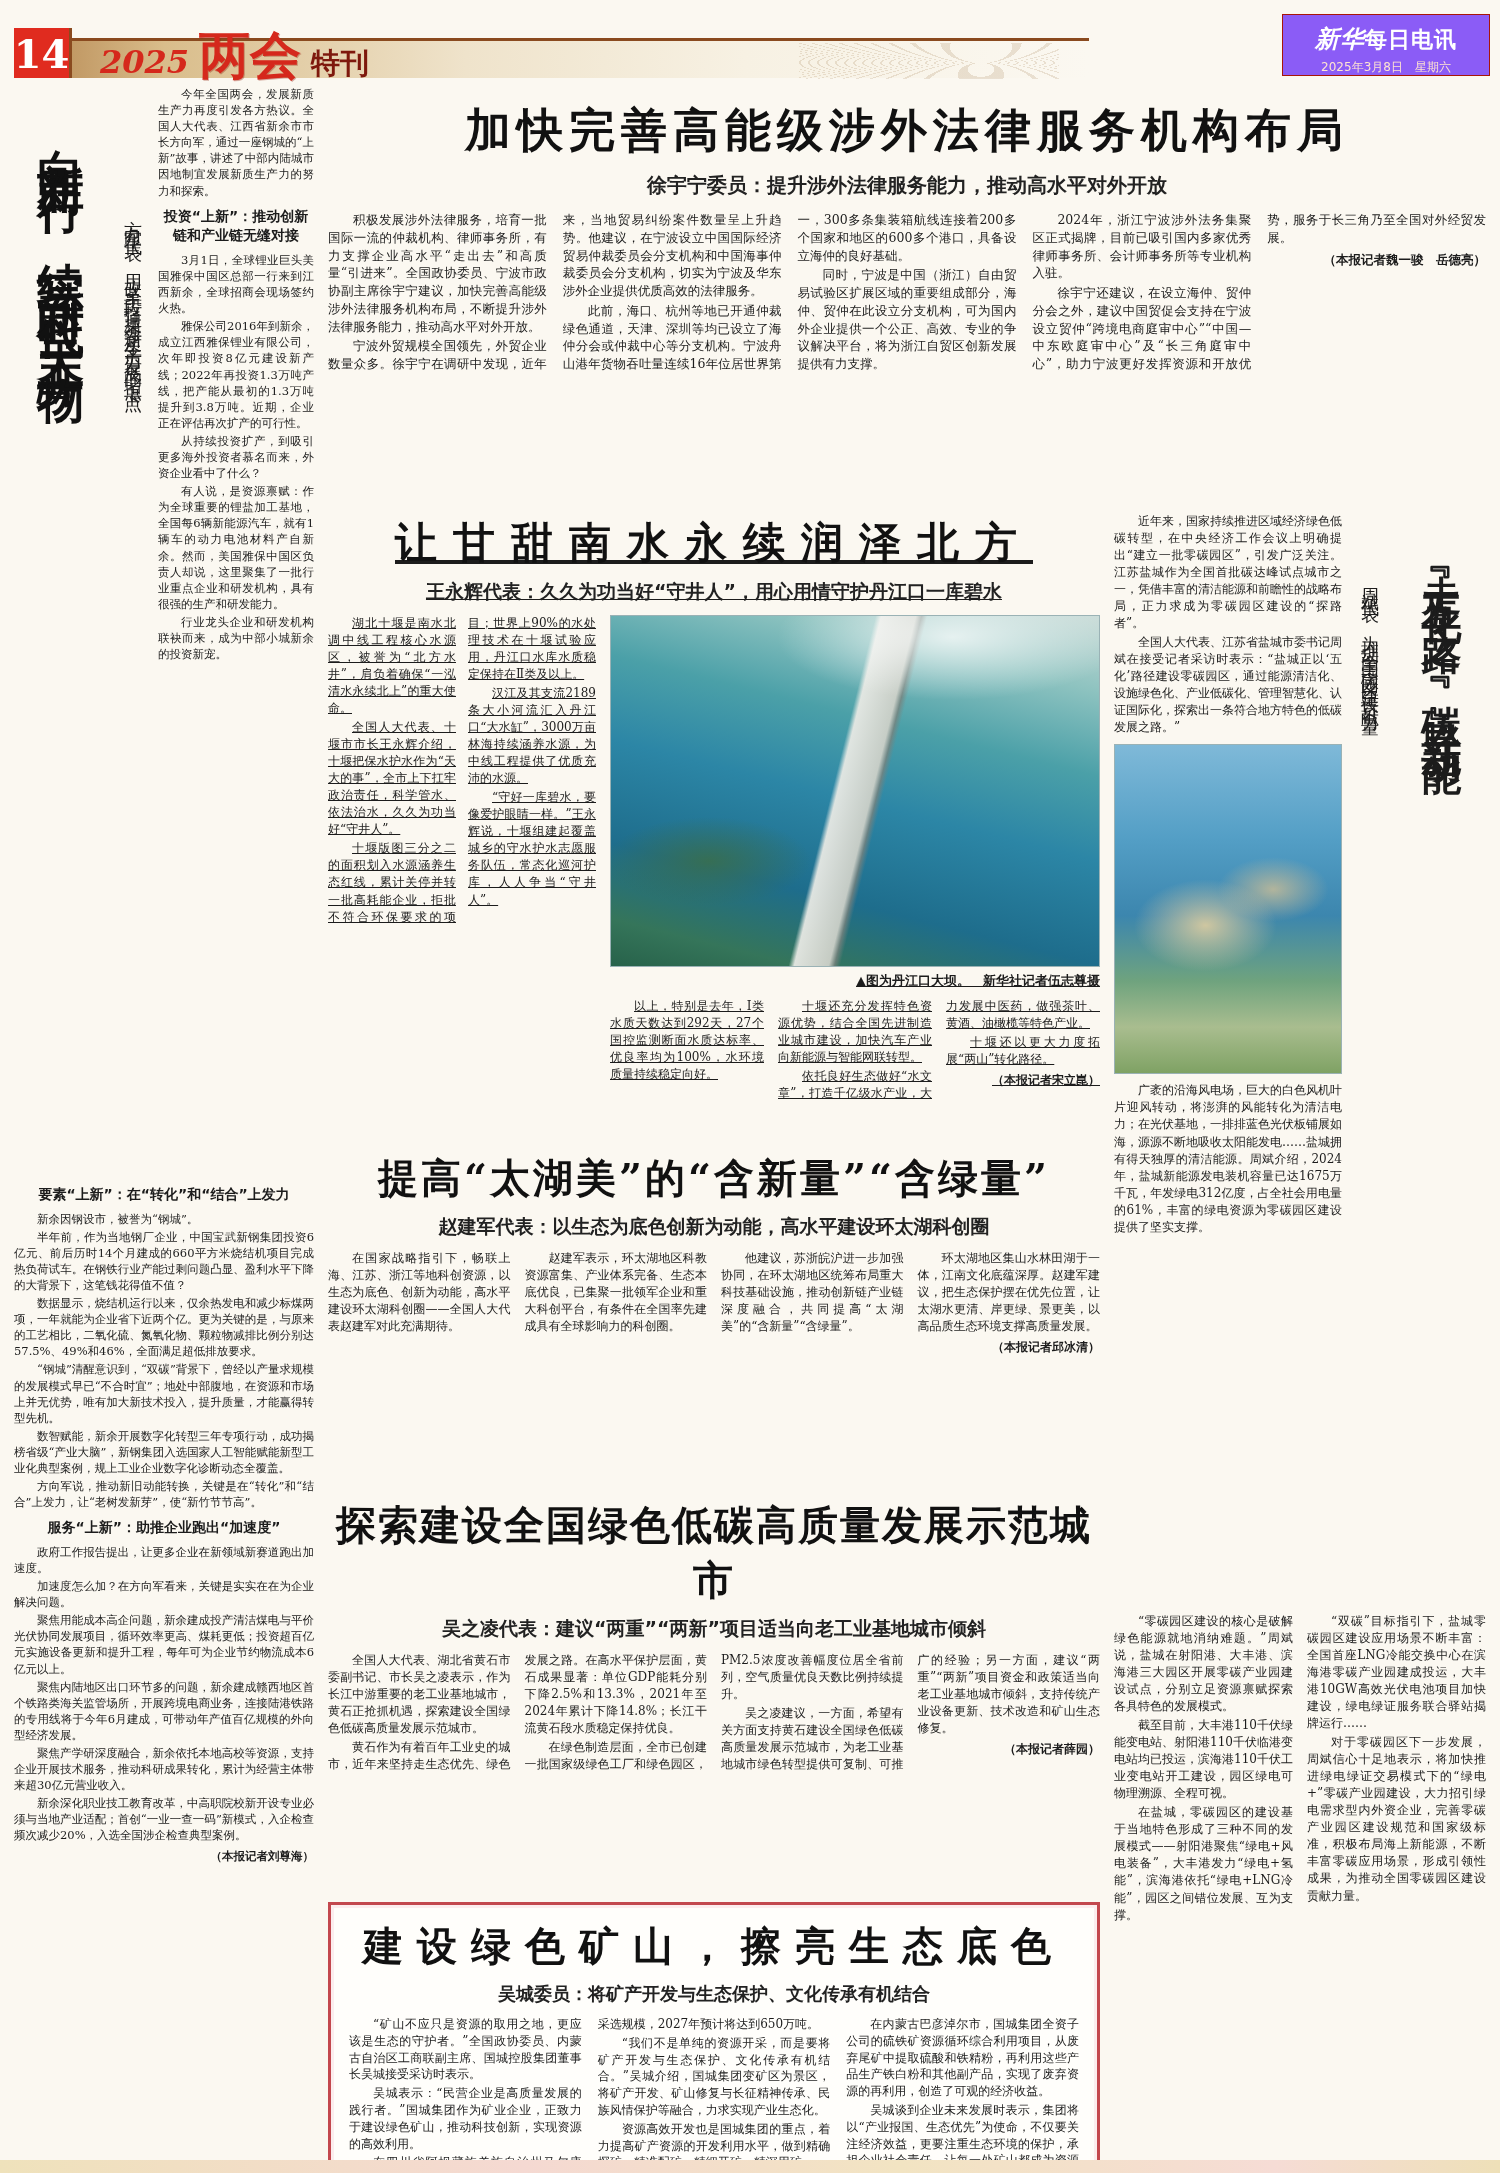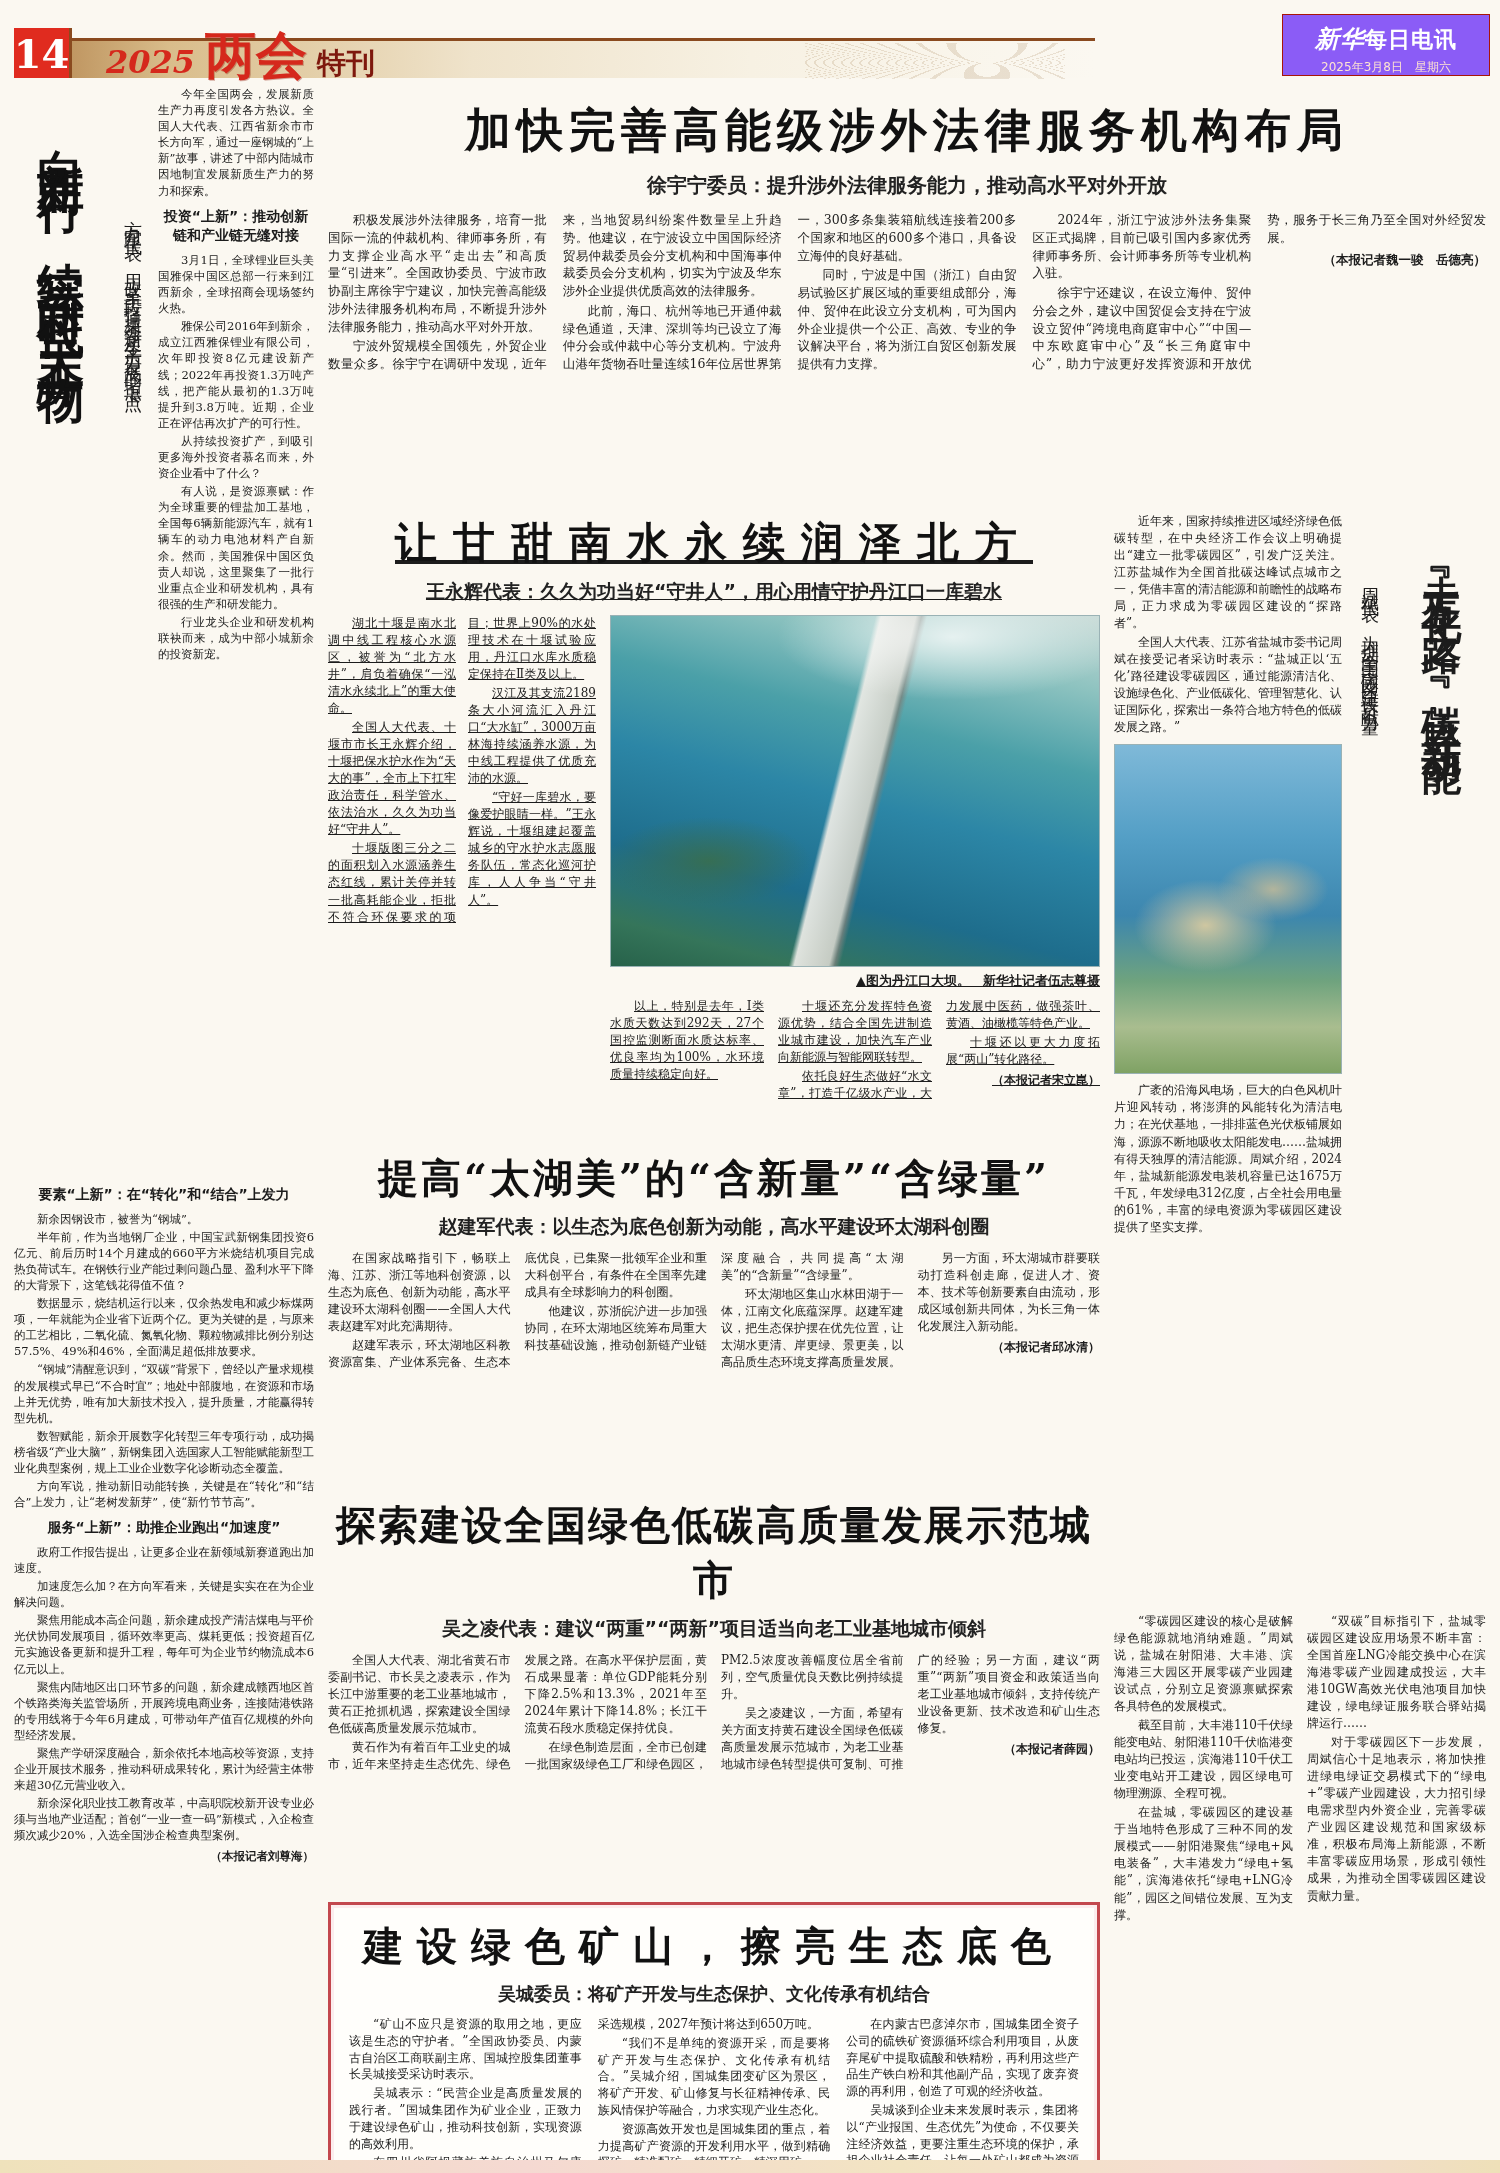--- a/index.html
+++ b/index.html
@@ -3,21 +3,21 @@
 <meta charset="utf-8">
 <style>
   * { margin:0; padding:0; box-sizing:border-box; }
   html,body { background:#e8e4da; }
   .page { width:1500px; height:2173px; margin:0 auto; background:#fbf8f1;
           font-family:"DejaVu Serif","Liberation Serif",serif; color:#1c1c1c;
           position:relative; overflow:hidden; }
 
   
   .header { position:relative; height:80px; }
-  .banner { position:absolute; left:20px; top:38px; width:1075px; height:40px;
+  .banner { position:absolute; left:14px; top:38px; width:1075px; height:40px;
             border-top:3px solid #8a4a1f;
             background:linear-gradient(90deg,#b3834d 0%,#d9bd8b 14%,#efe3cb 42%,#f7f1e3 68%,#fbf8f1 100%);
             display:flex; align-items:center; }
   .ripple { position:absolute; right:30px; top:2px; width:260px; height:36px; opacity:.5;
             background:repeating-radial-gradient(ellipse at 70% 55%, rgba(150,110,60,.35) 0 2px, rgba(0,0,0,0) 2px 9px); }
   .pagenum { position:absolute; left:14px; top:28px; width:58px; height:50px; background:#e02b1f;
              border-right:3px solid #8a4a1f; color:#fff; font-size:40px; font-weight:bold;
              display:flex; align-items:center; justify-content:center; font-family:"DejaVu Serif",serif; }
   .banner-title { margin-left:86px; display:flex; align-items:baseline; gap:10px; }
   .bt-year { color:#d5281c; font-size:32px; font-weight:bold; font-style:italic; }
@@ -237,21 +237,20 @@
 
           <section class="article-c">
             <h1 class="headline c-headline">提高“太湖美”的“含新量”“含绿量”</h1>
             <h2 class="subtitle cd-subtitle">赵建军代表：以生态为底色创新为动能，高水平建设环太湖科创圈</h2>
             <div class="cd-body">
               <div>
                   <p class="para">在国家战略指引下，畅联上海、江苏、浙江等地科创资源，以生态为底色、创新为动能，高水平建设环太湖科创圈——全国人大代表赵建军对此充满期待。</p>
                   <p class="para">赵建军表示，环太湖地区科教资源富集、产业体系完备、生态本底优良，已集聚一批领军企业和重大科创平台，有条件在全国率先建成具有全球影响力的科创圈。</p>
                   <p class="para">他建议，苏浙皖沪进一步加强协同，在环太湖地区统筹布局重大科技基础设施，推动创新链产业链深度融合，共同提高“太湖美”的“含新量”“含绿量”。</p>
                   <p class="para">环太湖地区集山水林田湖于一体，江南文化底蕴深厚。赵建军建议，把生态保护摆在优先位置，让太湖水更清、岸更绿、景更美，以高品质生态环境支撑高质量发展。</p>
-                  <p class="para">另一方面，环太湖城市群要联动打造科创走廊，促进人才、资本、技术等创新要素自由流动，形成区域创新共同体，为长三角一体化发展注入新动能。</p>
                 </div>
               <p class="byline">（本报记者邱冰清）</p>
             </div>
           </section>
 
           <section class="article-d">
             <h1 class="headline d-headline">探索建设全国绿色低碳高质量发展示范城市</h1>
             <h2 class="subtitle cd-subtitle">吴之凌代表：建议“两重”“两新”项目适当向老工业基地城市倾斜</h2>
             <div class="cd-body">
               <div>

